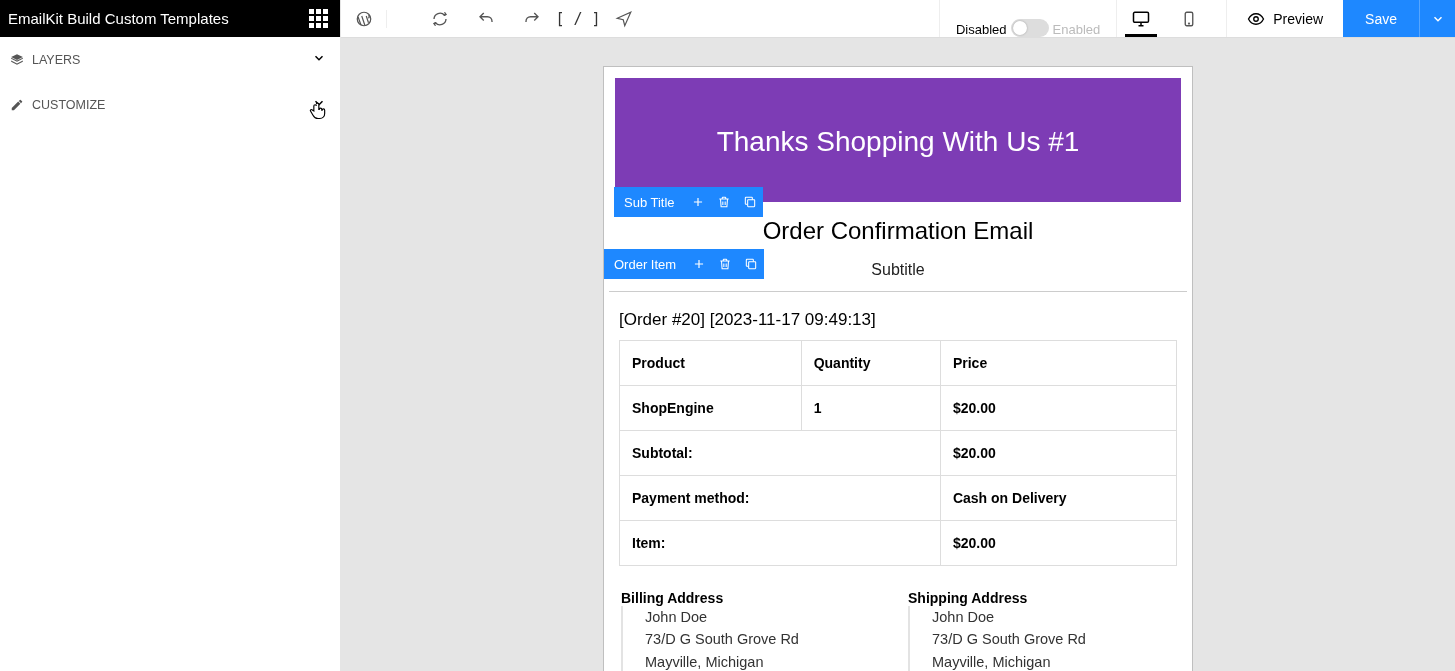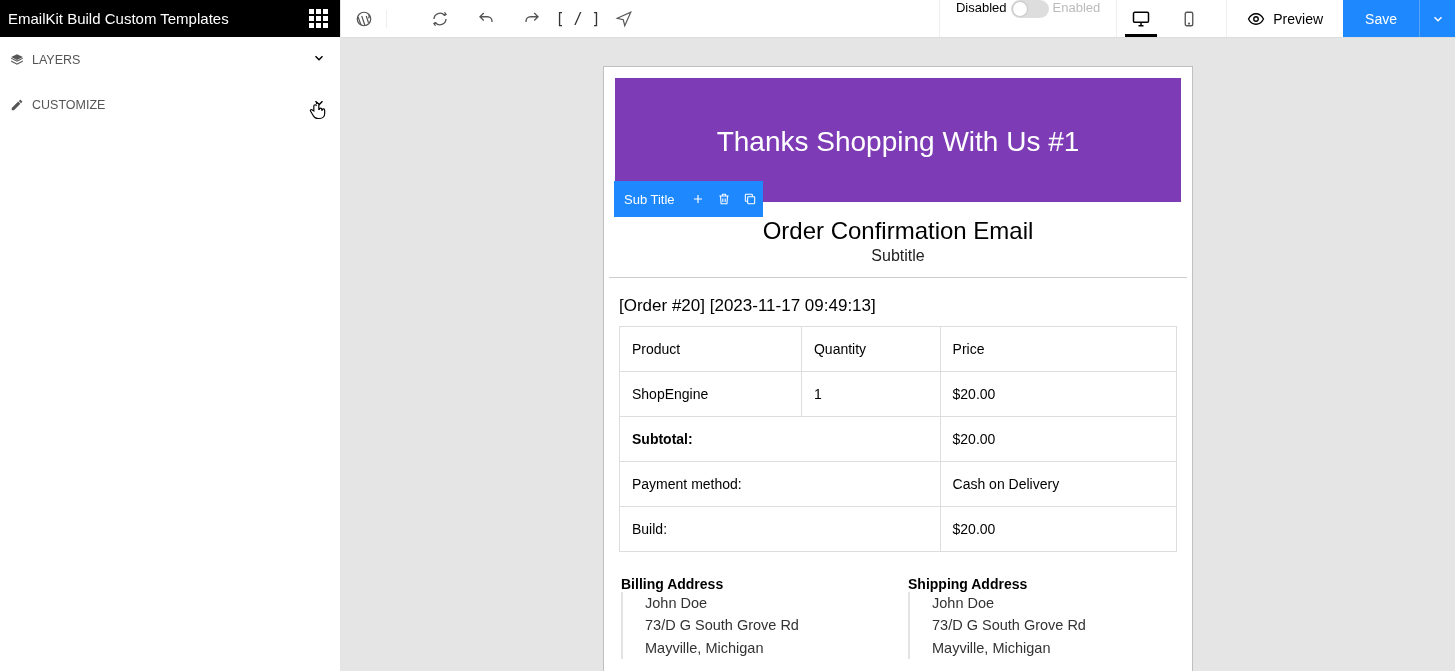--- a/index.html
+++ b/index.html
@@ -20,49 +20,49 @@
 
   
   .main { flex: 1; display: flex; flex-direction: column; background: #e5e5e5; }
   .topbar { height: 38px; background: #fff; display: flex; align-items: stretch; border-bottom: 1px solid #ddd; }
   .tb-left { display: flex; align-items: center; }
   .tb-btn { width: 46px; display: flex; align-items: center; justify-content: center; border-right: 1px solid #eee; color: #444; cursor: pointer; }
   .tb-btn.noborder { border-right: none; }
   .tb-btn svg { width: 18px; height: 18px; }
   .tb-code { font-family: monospace; font-size: 15px; color: #333; }
   .tb-spacer { flex: 1; }
-  .tb-toggle { display: flex; align-items: flex-start; gap: 4px; padding: 0 16px; border-left: 1px solid #eee; font-size: 13px; }
+  .tb-toggle { display: flex; align-items: flex-end; gap: 4px; padding: 0 16px; border-left: 1px solid #eee; font-size: 13px; }
   .toggle-pill { width: 38px; height: 18px; background: #ddd; border-radius: 10px; position: relative; }
   .toggle-pill::after { content:""; position:absolute; width:14px; height:14px; background:#fff; border-radius:50%; top:2px; left:2px; box-shadow:0 0 2px rgba(0,0,0,.3); }
   .tb-devices { display:flex; align-items:center; border-left:1px solid #eee; }
   .tb-dev { width:48px; display:flex; flex-direction:column; align-items:center; justify-content:center; cursor:pointer; height:100%; position:relative; }
   .tb-dev.active::after { content:""; position:absolute; bottom:0; left:8px; right:8px; height:3px; background:#000; }
   .tb-preview { display:flex; align-items:center; gap:8px; padding:0 20px; border-left:1px solid #eee; font-size:14px; cursor:pointer;margin-left:13px; }
   .tb-save { background:#1e88ff; color:#fff; display:flex; align-items:center; padding:0 22px; font-size:14px; cursor:pointer;text-align:center; }
   .tb-save-dd { background:#1e88ff; color:#fff; width:36px; display:flex; align-items:center; justify-content:center; border-left:1px solid rgba(255,255,255,.25); cursor:pointer; }
   .lbl-disabled { color:#000; }
   .lbl-enabled { color:#bbb; }
 
   
   .canvas { flex:1; overflow:auto; padding:28px 0; }
   .frame { width:590px; margin:0 auto; border:1px solid #bfbfbf; background:#fff; }
   .hero { background:#7d3cb5; color:#fff; text-align:center; padding:48px 10px 44px; font-size:28px; font-weight:400; margin:11px; position:relative; }
-  .block-toolbar { position:absolute; background:#1e88ff; color:#fff; display:flex; align-items:center; height:36px; font-size:13px; z-index:5; }
+  .block-toolbar { position:absolute; background:#1e88ff; color:#fff; display:flex; align-items:center; height:30px; font-size:13px; z-index:5; }
   .bt-subtitle { left:-1px; bottom:-15px; }
   .block-toolbar .lbl { padding:0 10px; }
   .block-toolbar .act { width:26px; display:flex; align-items:center; justify-content:center; cursor:pointer; }
   .block-toolbar svg { width:14px; height:14px; }
 
   .content { padding:0 5px 20px; position:relative; }
   .h2 { text-align:center; font-size:24px; font-weight:400; padding-top:4px; }
-  .sub { text-align:center; font-size:16px; color:#222; margin-top:2px; }
+  .sub { text-align:center; font-size:16px; color:#222; margin-top:16px; }
   .divider { border-bottom:1px solid #ccc; margin:12px 0 18px; }
   .order-meta { font-size:17px; padding:0 10px 10px; }
   table.order { width:calc(100% - 20px); margin:0 10px; border-collapse:collapse; font-size:14px; }
-  table.order th, table.order td { border:1px solid #ddd; padding:14px 12px; text-align:left; font-weight:400; }
+  table.order th, table.order td { border:1px solid #ddd; padding:14px 12px; text-align:left; font-weight:700; }
   table.order .bold { font-weight:700; }
   .addresses { display:flex; gap:20px; padding:24px 12px 0; }
   .addr { flex:1; }
   .addr h4 { font-size:14px; font-weight:700; }
   .addr-body { border-left:2px solid #e3e3e3; padding-left:22px; font-size:14.5px; color:#333; line-height:1.55; }
 </style>
 </head>
 <body>
 
 <div class="sidebar">
@@ -208,20 +208,39 @@
           <span class="act">
               <svg viewBox="0 0 24 24" fill="none" stroke="#fff" stroke-width="1.8">
                 <rect x="8" y="8" width="12" height="12" rx="1"></rect>
                 <path d="M16 8V5a1 1 0 00-1-1H5a1 1 0 00-1 1v10a1 1 0 001 1h3"></path>
               </svg>
             </span>
         </div>
       </div>
 
       <div class="content">
+        <div class="block-toolbar" style="left:0; top:36px;">
+          <span class="lbl">Order Item</span>
+          <span class="act">
+              <svg viewBox="0 0 24 24" stroke="#fff" stroke-width="2">
+                <path d="M12 5v14M5 12h14"></path>
+              </svg>
+            </span>
+          <span class="act">
+              <svg viewBox="0 0 24 24" fill="none" stroke="#fff" stroke-width="1.8">
+                <path d="M4 7h16M9 7V5a1 1 0 011-1h4a1 1 0 011 1v2M6 7l1 13h10l1-13M10 11v6M14 11v6"></path>
+              </svg>
+            </span>
+          <span class="act">
+              <svg viewBox="0 0 24 24" fill="none" stroke="#fff" stroke-width="1.8">
+                <rect x="8" y="8" width="12" height="12" rx="1"></rect>
+                <path d="M16 8V5a1 1 0 00-1-1H5a1 1 0 00-1 1v10a1 1 0 001 1h3"></path>
+              </svg>
+            </span>
+        </div>
 
         <div class="h2">Order Confirmation Email</div>
         <div class="sub">Subtitle</div>
         <div class="divider"></div>
 
         <div class="order-meta">[Order #20] [2023-11-17 09:49:13]</div>
 
         <table class="order">
           <tbody>
               <tr>
@@ -236,21 +255,21 @@
           </tr>
           <tr>
             <td class="bold" colspan="2">Subtotal:</td>
             <td>$20.00</td>
           </tr>
           <tr>
             <td colspan="2">Payment method:</td>
             <td>Cash on Delivery</td>
           </tr>
           <tr>
-            <td colspan="2">Build:</td>
+            <td colspan="2">Item:</td>
             <td>$20.00</td>
           </tr>
         </tbody>
           </table>
 
         <div class="addresses">
           <div class="addr">
             <h4>Billing Address</h4>
             <div class="addr-body">
               <div>John Doe</div>

